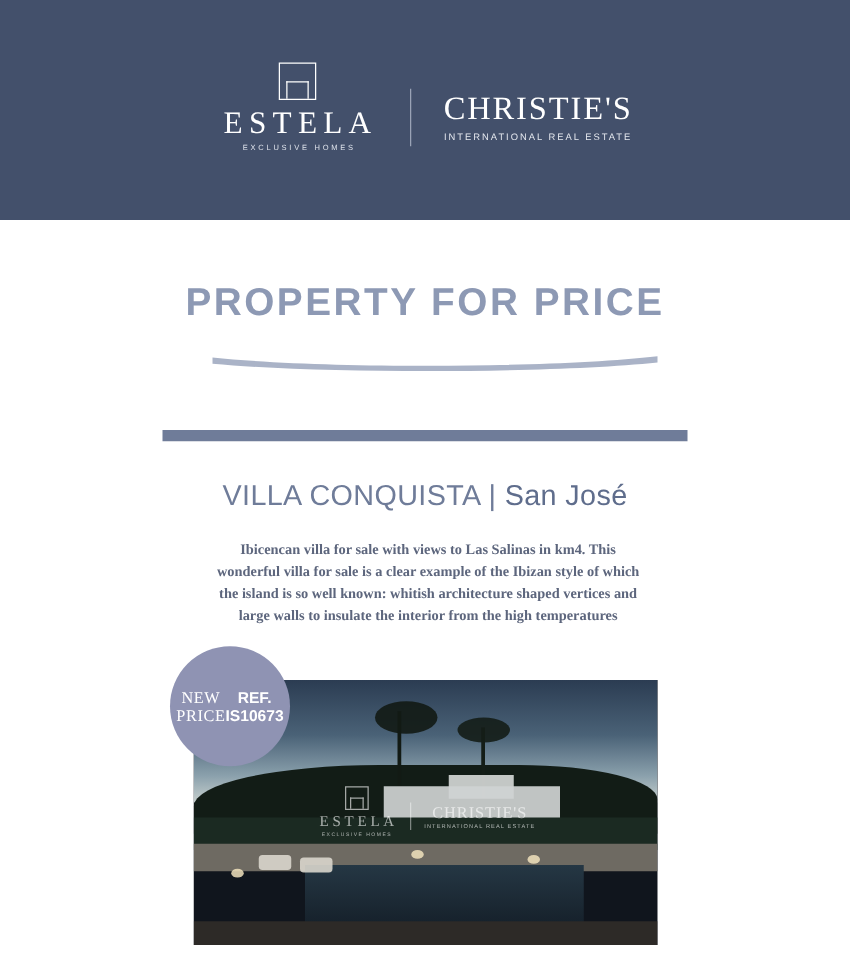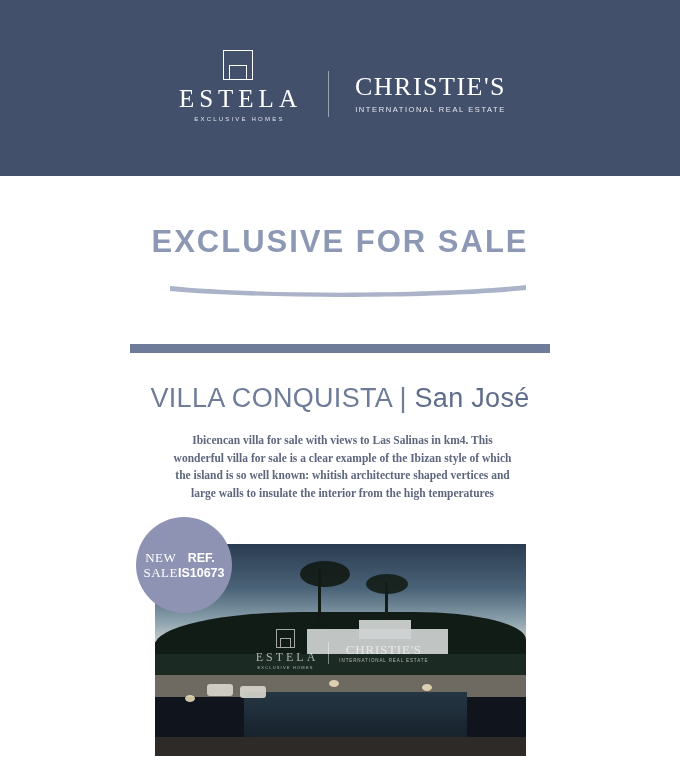--- a/index.html
+++ b/index.html
@@ -138,21 +138,21 @@
     background: #6f7c99;
   }
 
   
   .listing-title {
     position: absolute;
     left: 0;
     right: 0;
     top: 383px;
     text-align: center;
-    font-size: 27px;
+    font-size: 23px;
     letter-spacing: 0.3px;
     color: #6f7c99;
   }
   .listing-title .town {
     color: #5f6d8c;
   }
   .listing-desc {
     position: absolute;
     left: 170px;
     width: 345px;
@@ -384,40 +384,40 @@
 
       <div class="christies-block">
         <div class="christies-word">CHRISTIE'S</div>
         <div class="christies-sub">INTERNATIONAL REAL ESTATE</div>
       </div>
 
     </div>
   </div>
 
   <div class="title-area">
-    <div class="property-title">EXCLUSIVE FOR SALE</div>
+    <div class="property-title">PROPERTY FOR PRICE</div>
     <svg class="title-swoosh" viewBox="0 0 360 16">
       <path d="M2,4 C90,13 270,13 358,3 L358,8 C270,17 90,17 2,9 Z" fill="#aab3c7"></path>
     </svg>
   </div>
 
   <div class="bar"></div>
 
   <div class="listing-title">
     <span>VILLA CONQUISTA</span>
     <span>|</span>
     <span class="town">San José</span>
   </div>
 
   <div class="listing-desc">Ibicencan villa for sale with views to Las Salinas in km4. This wonderful villa for sale is a clear example of the Ibizan style of which the island is so well known: whitish architecture shaped vertices and large walls to insulate the interior from the high temperatures</div>
 
   <div class="badge">
     <div class="np">
       <span>NEW</span><br>
-      <span>SALE</span>
+      <span>PRICE</span>
     </div>
     <div class="ref">
       <span>REF.</span><br>
       <span>IS10673</span>
     </div>
   </div>
 
   <div class="photo">
     <div class="sky"></div>
     <div class="treeline"></div>

